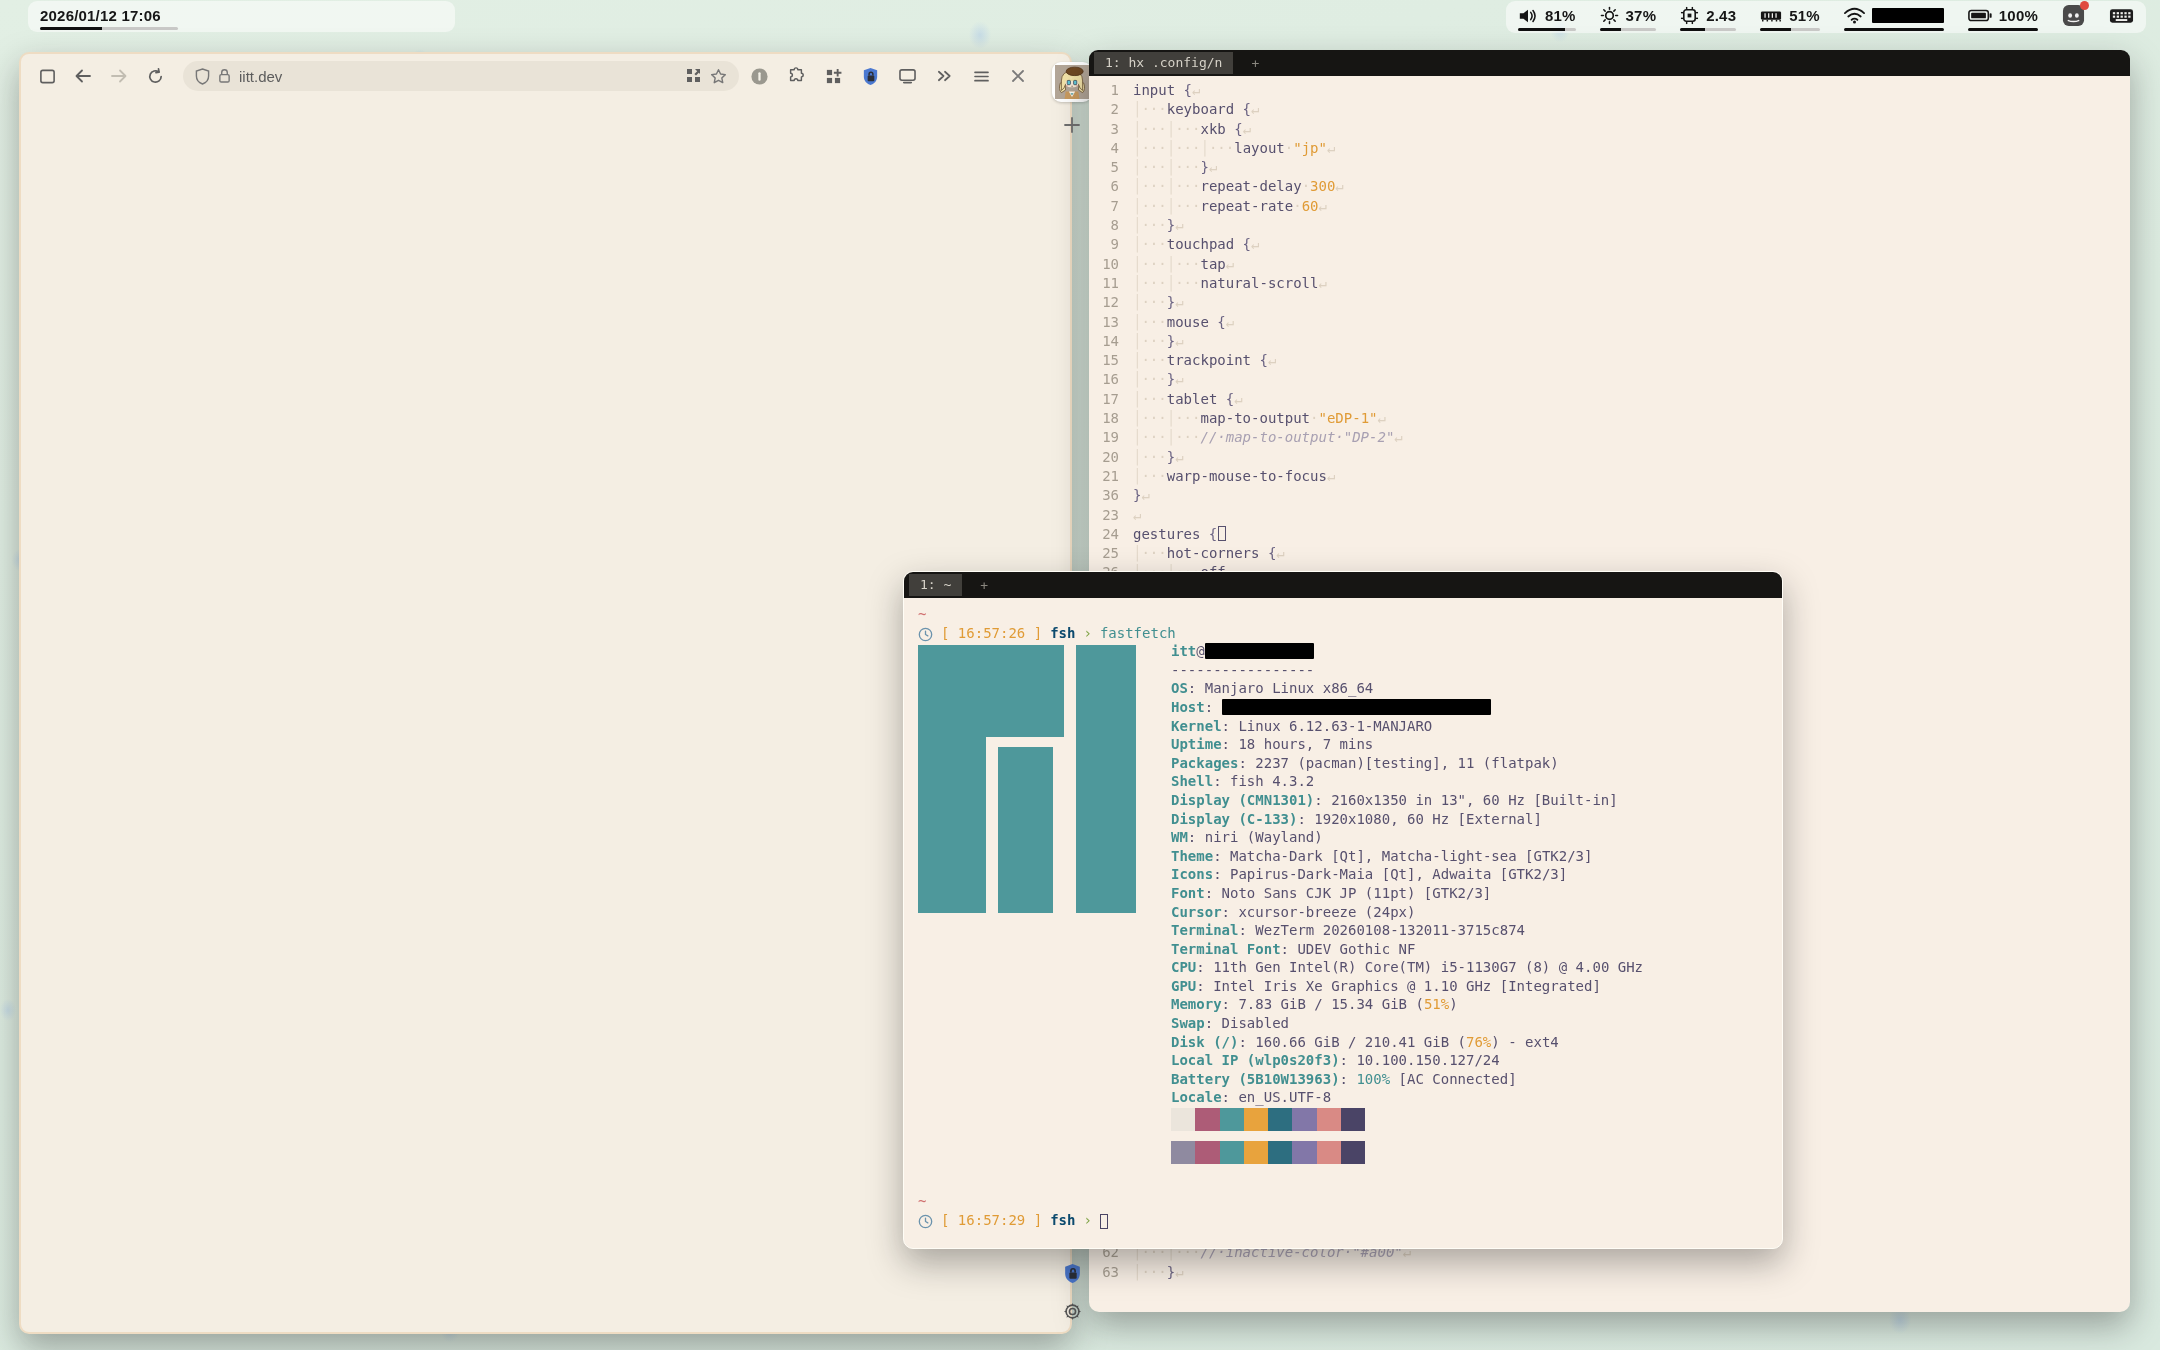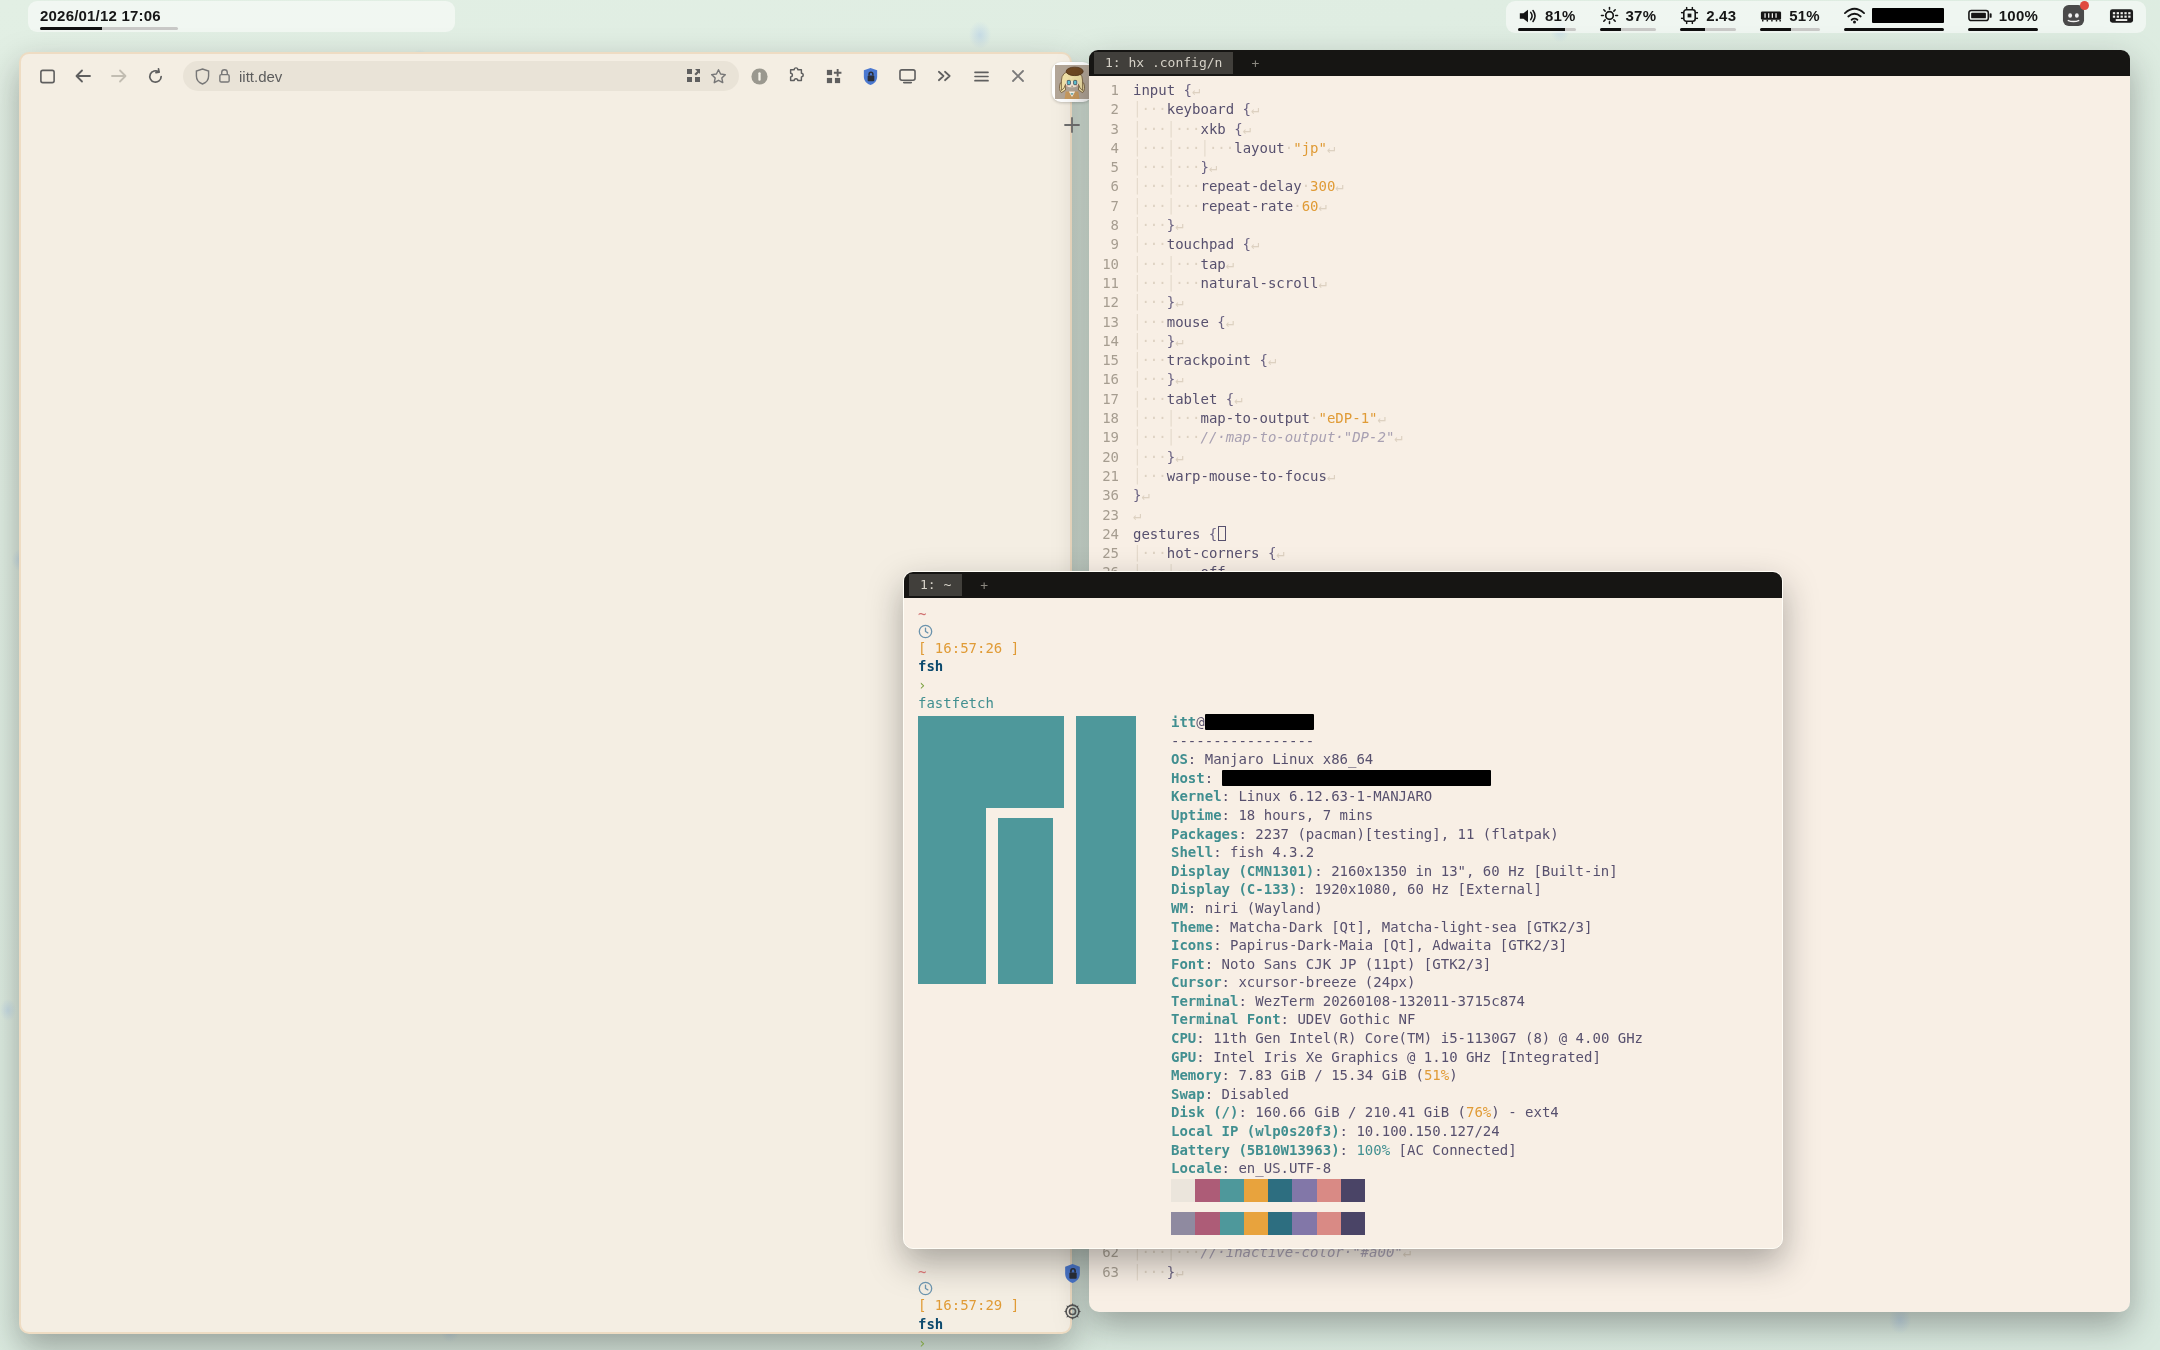--- a/index.html
+++ b/index.html
@@ -80,21 +80,21 @@
   .cur { display:inline-block; width:8px; height:15px; border:1.5px solid #57506e; vertical-align:-2px; margin-left:1px; }
   .code-bottom { position:absolute; left:0; bottom:30px; }
   .statusline { position:absolute; left:4px; right:4px; bottom:5px; height:24px; background:#fef8f0; display:flex; align-items:center; padding:0 12px; font-family:"DejaVu Sans Mono", monospace; font-size:13.5px; color:#57506e; }
   .sl-mode { margin-right:22px; }
   .sl-right { margin-left:auto; display:flex; gap:26px; }
 
   
   .term { left:903px; top:571px; width:880px; height:678px; background:#f8efe5; border:1px solid #fffdf6; z-index:5; display:flex; flex-direction:column; }
   .t-body { flex:1; padding:7px 0 0 14px; font-family:"DejaVu Sans Mono", monospace; font-size:14px; line-height:18.6px; color:#57506e; position:relative; }
   .tilde { color:#d07070; }
-  .prompt { display:flex; align-items:flex-start; white-space:pre;flex-direction:column; }
+  .prompt { display:flex; align-items:flex-end; gap:8px; white-space:pre; }
   .pt-time { color:#e09b36; } .pt-shell { color:#0c4a6e; font-weight:bold; }
   .pt-arrow { color:#7fa345; } .pt-cmd { color:#418f90; }
   .cursor-box { display:inline-block; width:8px; height:15px; border:1.5px solid #4a4464; vertical-align:-2px; }
   .fetch-row { position:relative; min-height:466px; }
   .fetch-info { margin-left:253px; white-space:pre; }
   .lb { color:#418f90; font-weight:bold; } .v { color:#57506e; }
   .o { color:#e09b36; } .t { color:#418f90; }
   .rd { background:#000; color:#000; border-radius:1px; }
   .logo { position:absolute; left:0; top:3px; width:230px; height:268px; }
   .logo div { position:absolute; background:#4e989b; }

